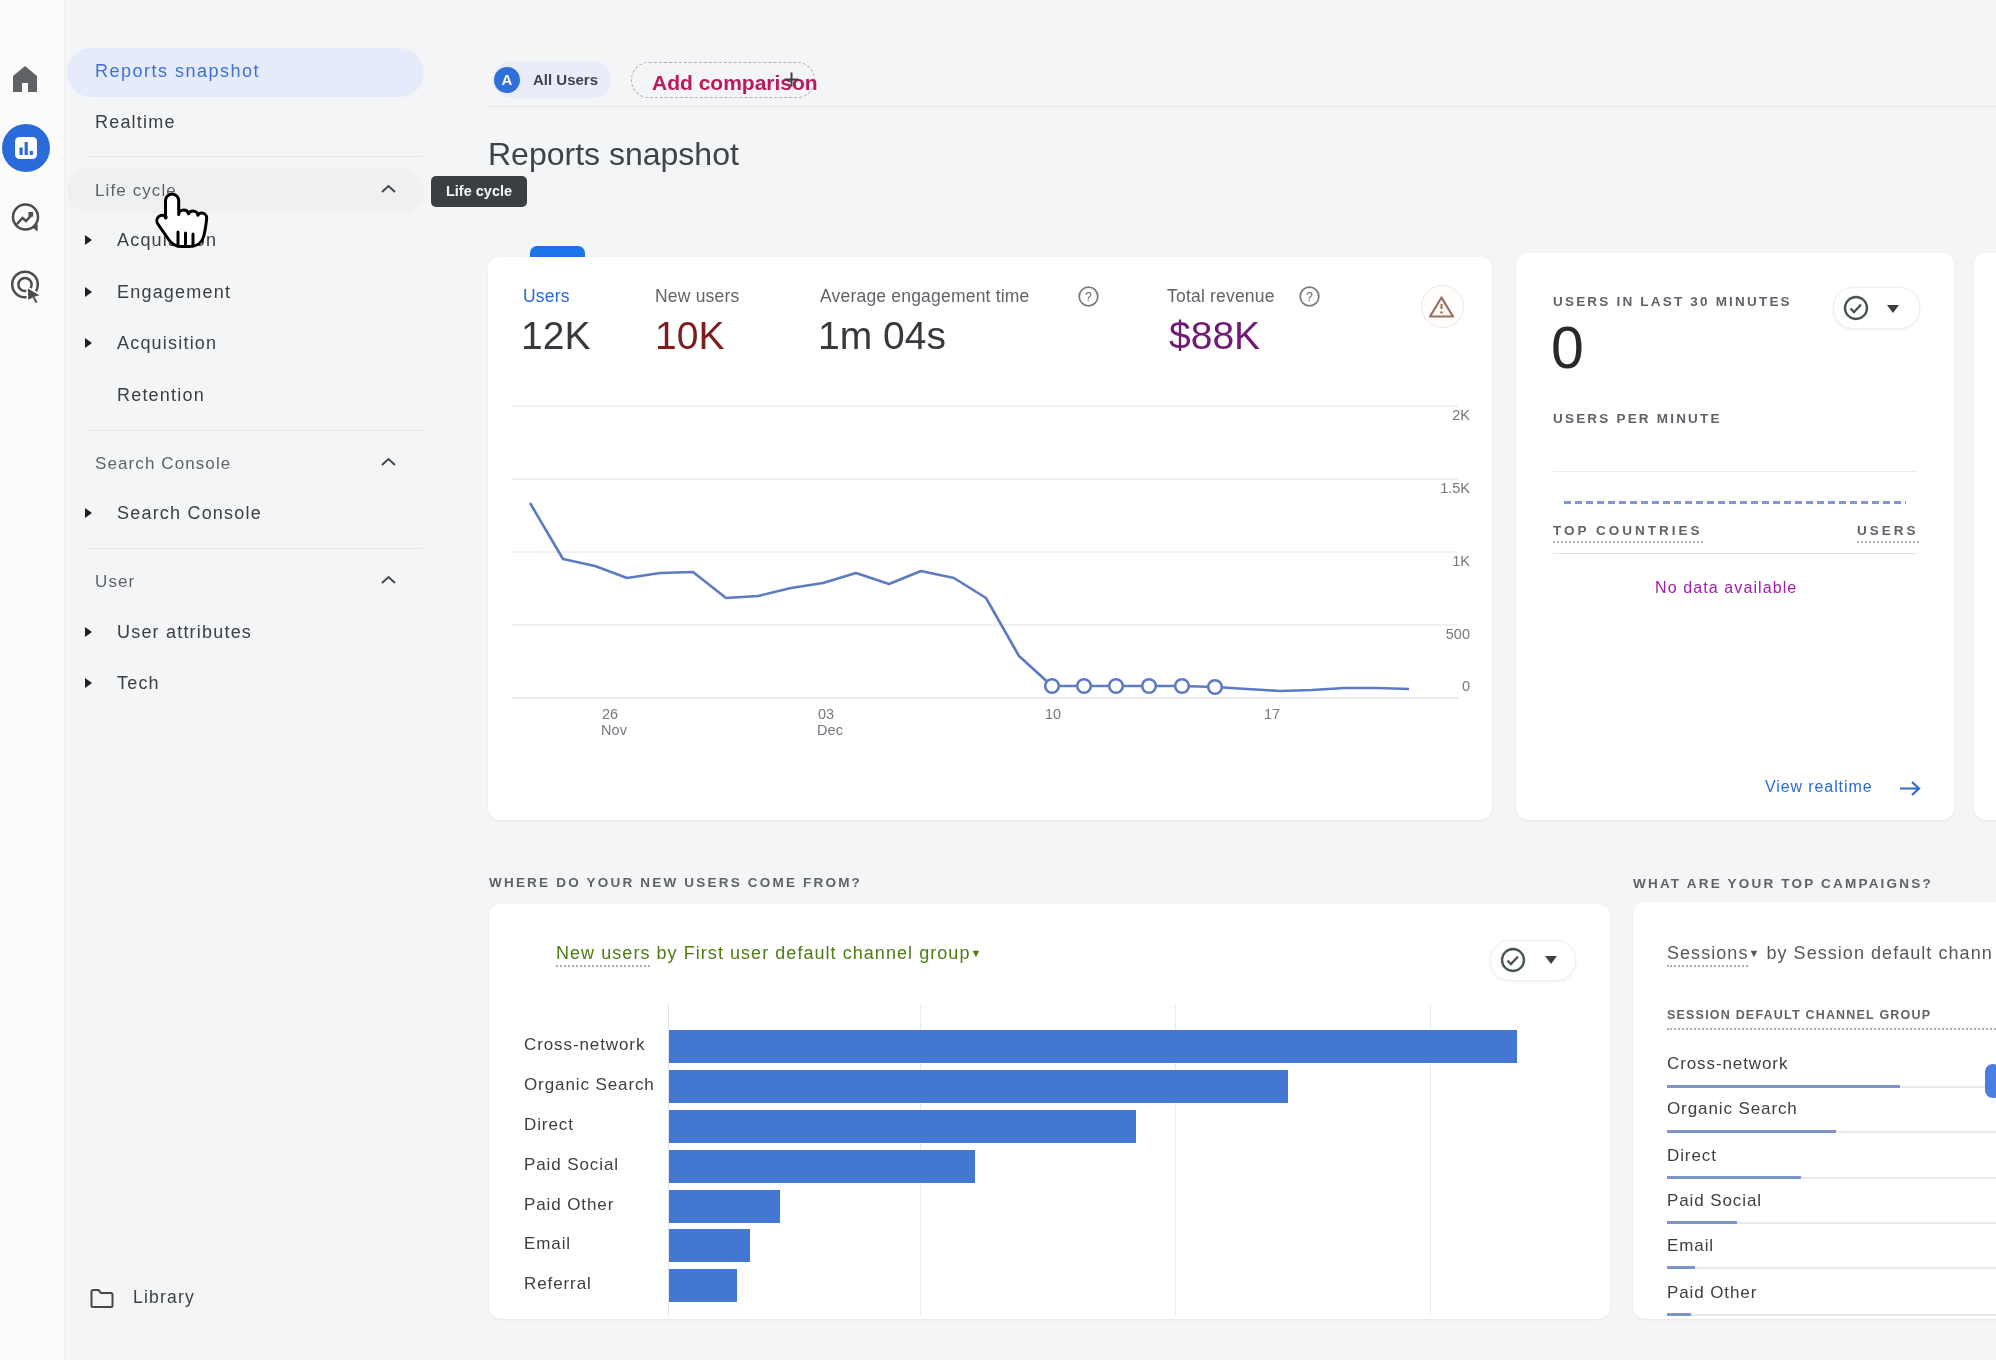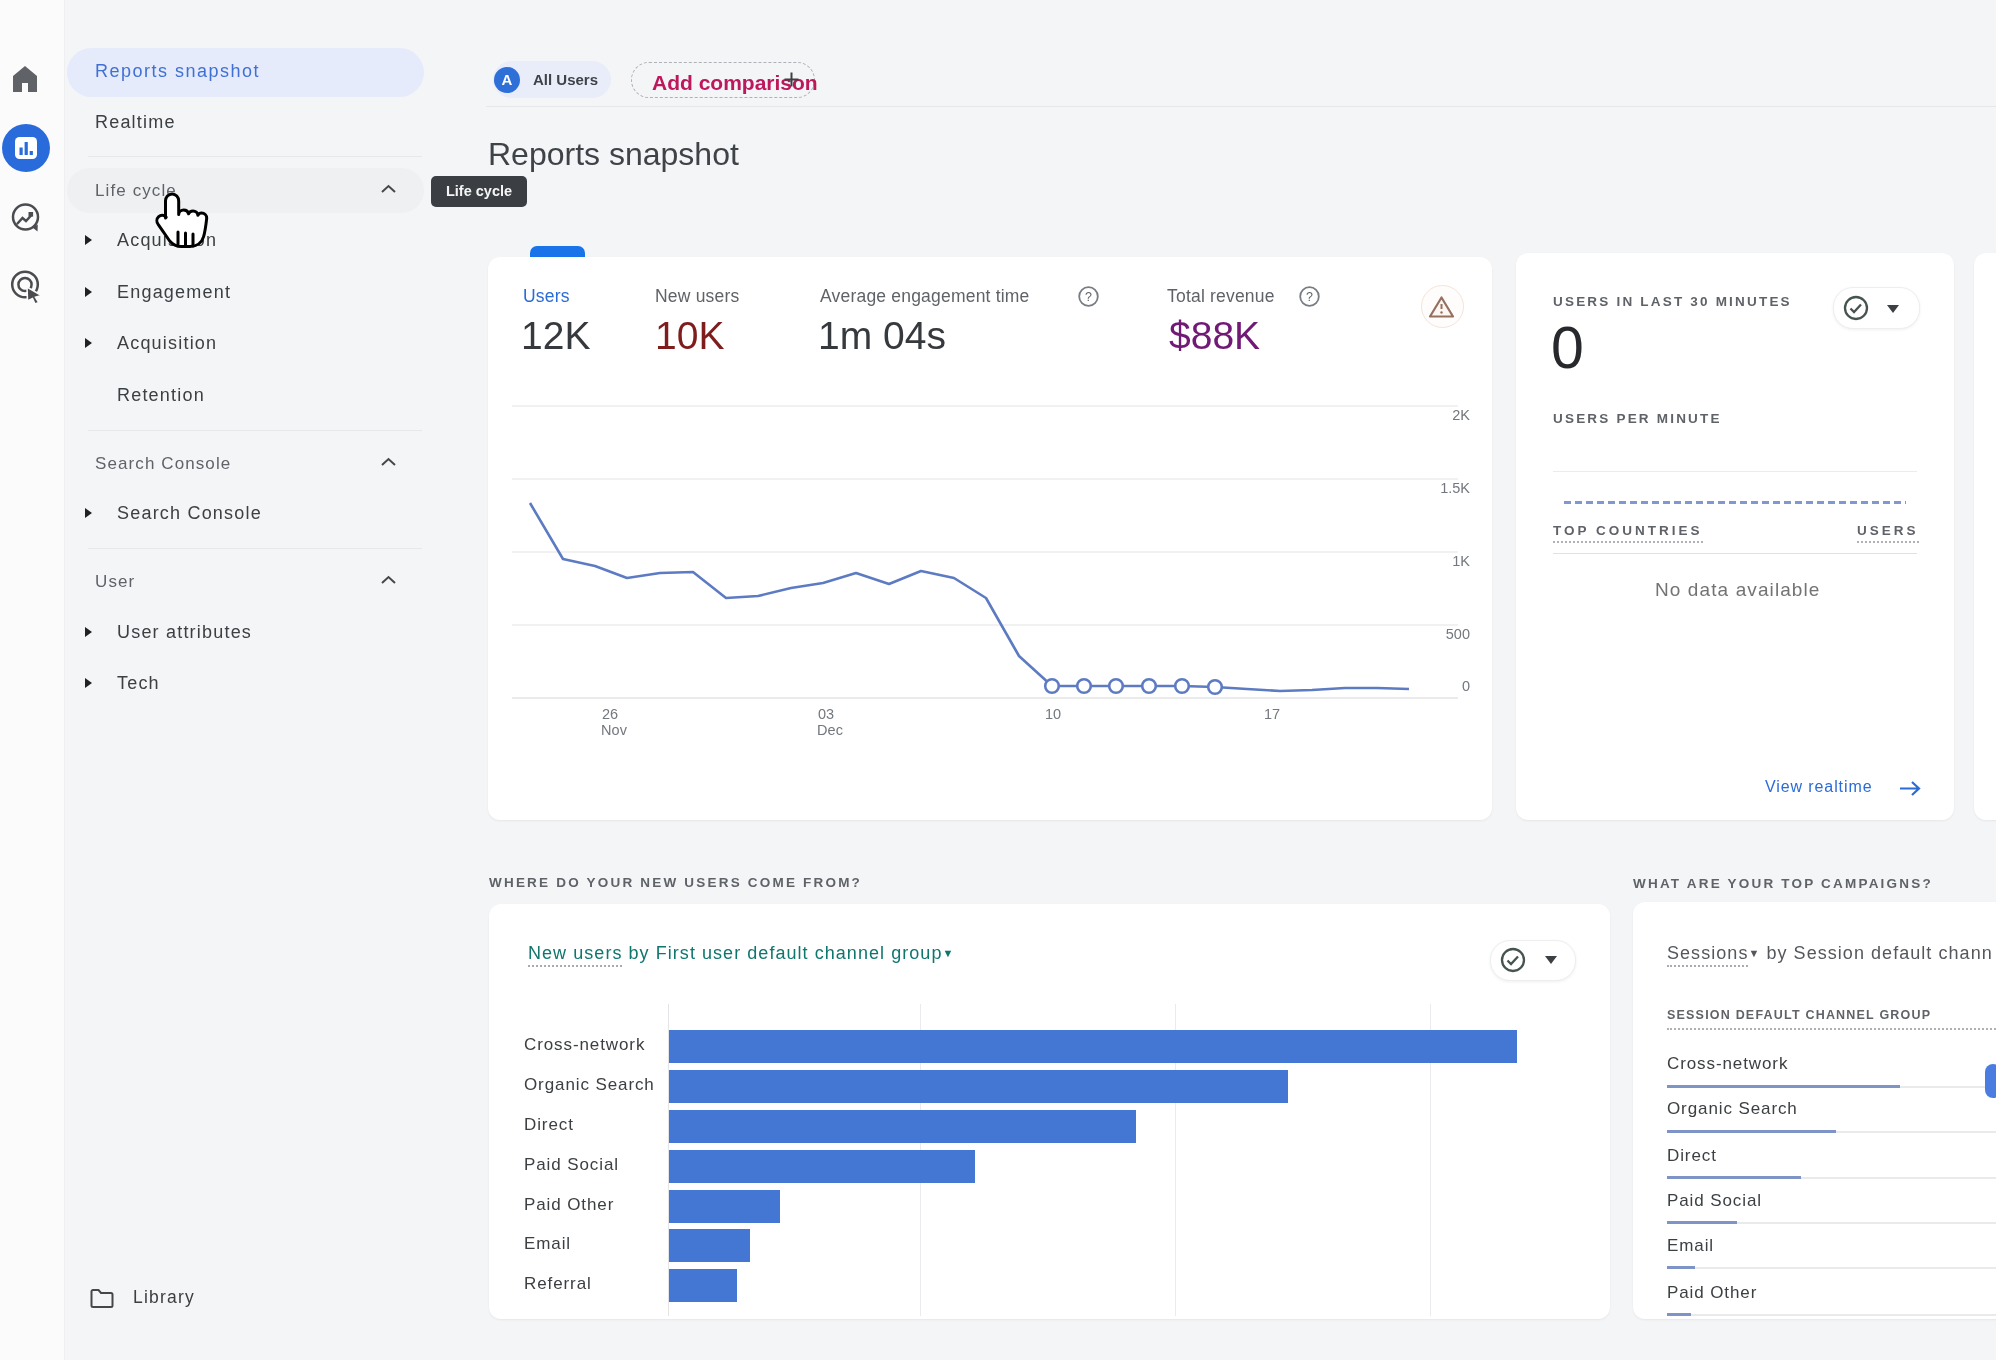--- a/index.html
+++ b/index.html
@@ -184,33 +184,33 @@
 <svg class="abs" style="left:1887px;top:305px" width="12" height="8" viewBox="0 0 12 8">
     <path d="M0 0 H12 L6 8 Z" fill="#3c4043"></path>
   </svg>
 <div class="abs" style="left:1551px;top:314px;color:#27292c;font-size:59px">0</div>
 <div class="lbl" style="left:1553px;top:411px">USERS PER MINUTE</div>
 <div class="divider" style="left:1553px;top:471px;width:364px;background:#ececee"></div>
 <div class="abs" style="left:1564px;top:501px;width:342px;height:3px;background:repeating-linear-gradient(90deg,#8098cf 0 7px,transparent 7px 11px)"></div>
 <div class="lbl dotl" style="left:1553px;top:523px;border-color:#aeb1b6;letter-spacing:3px">TOP COUNTRIES</div>
 <div class="lbl dotl" style="left:1857px;top:523px;border-color:#aeb1b6;letter-spacing:3px">USERS</div>
 <div class="divider" style="left:1553px;top:553px;width:364px;background:#dfe1e4"></div>
-<div class="abs" style="left:1655px;top:579px;color:#737373;font-size:19px;letter-spacing:1.1px">No data available</div>
+<div class="abs" style="left:1655px;top:579px;color:#a21caf;font-size:16px;letter-spacing:1.1px">No data available</div>
 <div class="abs" style="left:1765px;top:778px;color:#2a6bd8;font-size:16px;letter-spacing:.9px">View realtime</div>
 <svg class="abs" style="left:1898px;top:780px" width="24" height="17" viewBox="0 0 24 17">
   <path d="M2 8.5 H21 M14 2 L21 8.5 L14 15" fill="none" stroke="#2a6bd8" stroke-width="2.2"></path>
 </svg>
 
 <div class="card" style="left:1974px;top:253px;width:40px;height:567px"></div>
 
 <div class="lbl" style="left:489px;top:875px;letter-spacing:2.2px">WHERE DO YOUR NEW USERS COME FROM?</div>
 <div class="lbl" style="left:1633px;top:876px;letter-spacing:2.2px">WHAT ARE YOUR TOP CAMPAIGNS?</div>
 
 <div class="card" style="left:489px;top:904px;width:1121px;height:415px"></div>
-<div class="abs" style="left:528px;top:943px;color:#0f766e;font-size:18px;letter-spacing:1.05px"><span style="border-bottom:2px dotted #a8abb0;padding-bottom:2px">New users</span> by First user default channel group<span style="font-size:11px;vertical-align:2px">▼</span></div>
+<div class="abs" style="left:556px;top:943px;color:#4d7c0f;font-size:18px;letter-spacing:1.05px"><span style="border-bottom:2px dotted #a8abb0;padding-bottom:2px">New users</span> by First user default channel group<span style="font-size:11px;vertical-align:2px">▼</span></div>
 <div class="abs" style="left:1490px;top:940px;width:84px;height:39px;border-radius:20px;background:#fff;border:1px solid #eceef0;box-shadow:0 1px 3px rgba(60,64,67,.08)"></div>
 <svg class="abs" style="left:1500px;top:947px" width="26" height="26" viewBox="0 0 26 26">
   <circle cx="13" cy="13" r="11" fill="none" stroke="#45544c" stroke-width="2.3"></circle>
   <path d="M7.5 13.5 l3.5 3.5 l7 -7.5" fill="none" stroke="#45544c" stroke-width="2.3"></path>
 </svg>
 <svg class="abs" style="left:1545px;top:956px" width="12" height="8" viewBox="0 0 12 8">
     <path d="M0 0 H12 L6 8 Z" fill="#3c4043"></path>
   </svg>
 
 <div class="abs" style="left:668px;top:1004px;width:1px;height:312px;background:#e2e4e7"></div>

